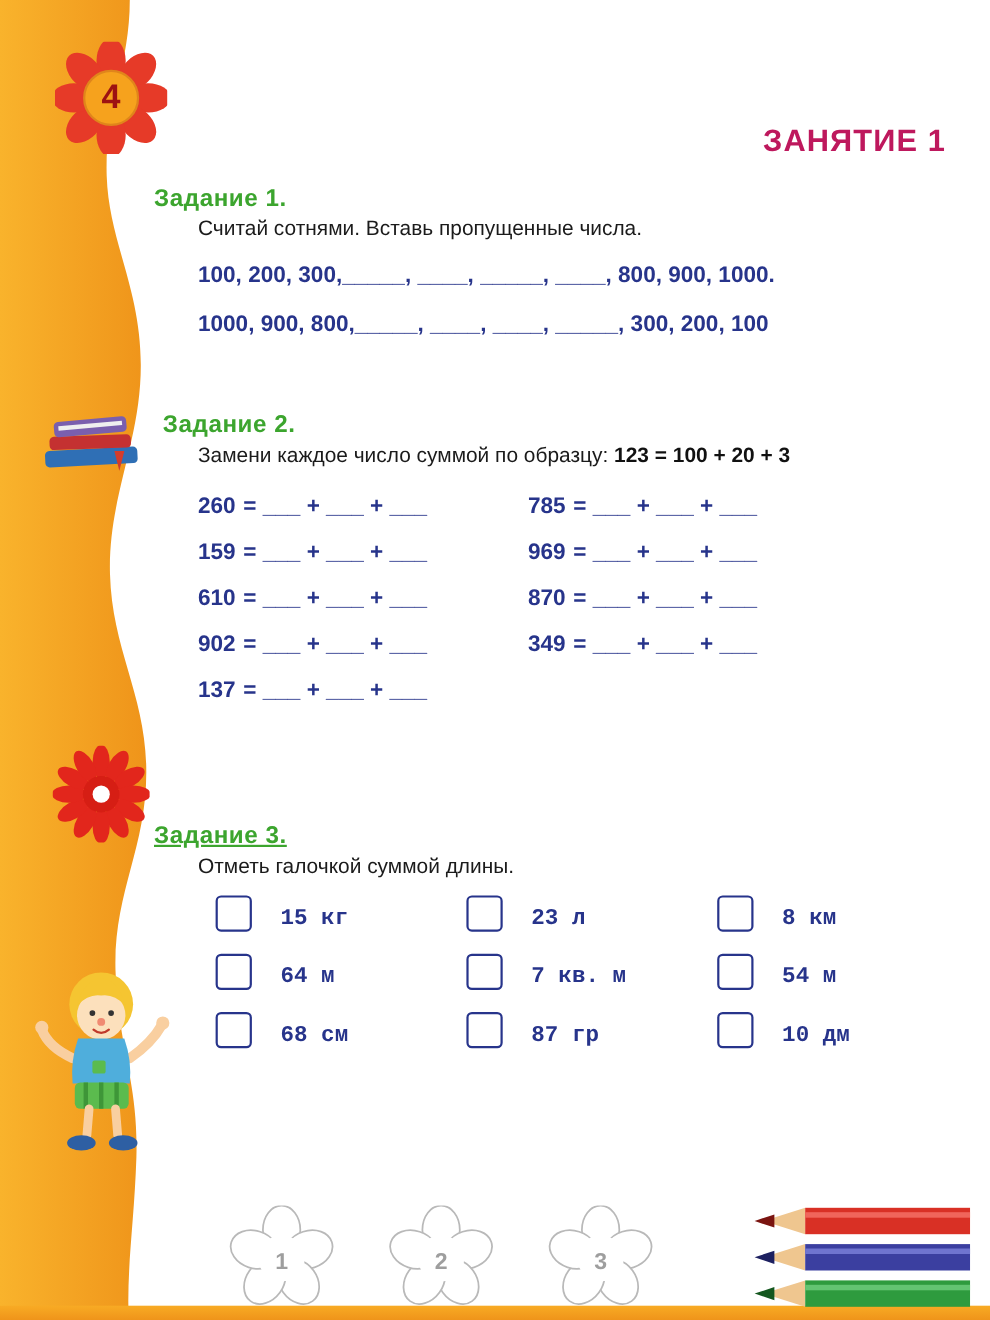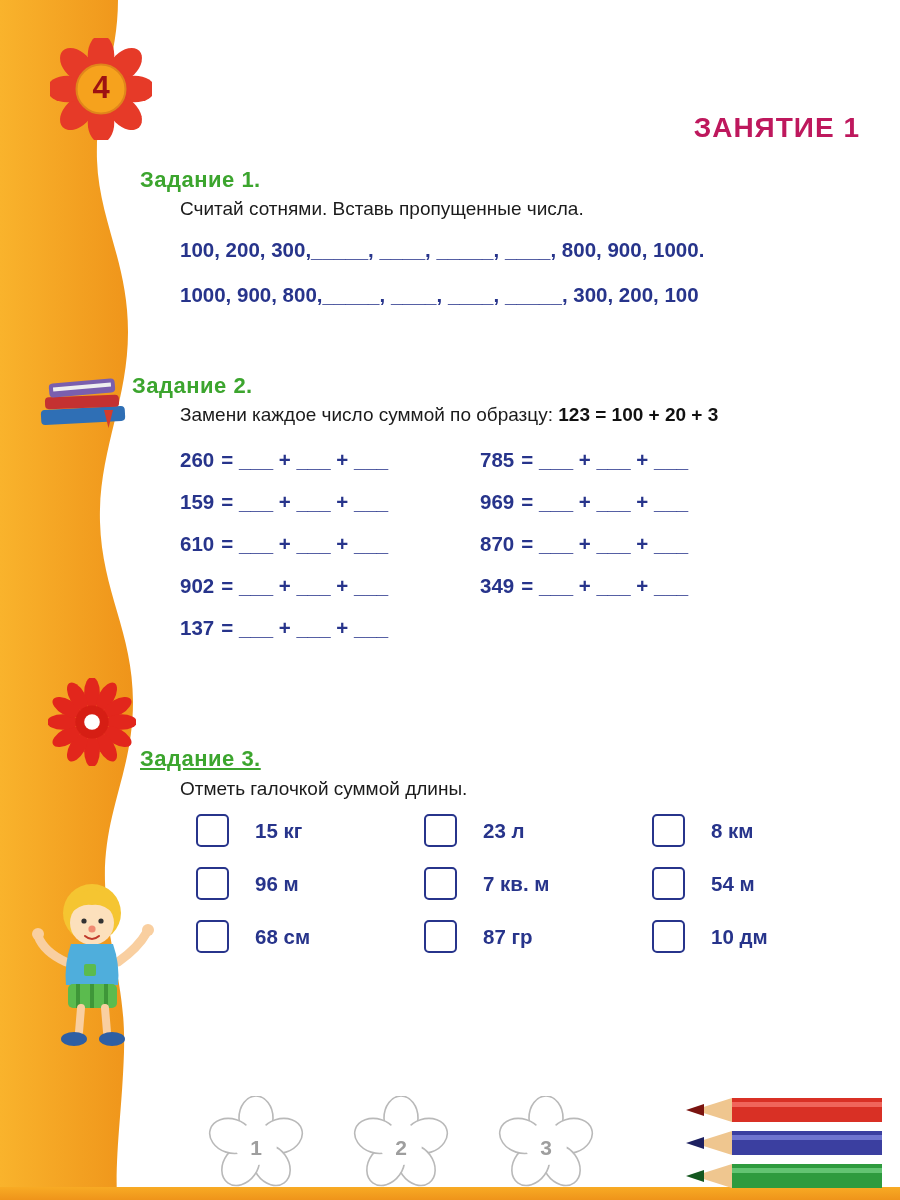--- a/index.html
+++ b/index.html
@@ -19,21 +19,21 @@
   .instruction{font-size:19px;color:#1b1b1b;}
   .instruction b{color:#111;}
   
   .seq{color:#27348b;font-weight:bold;font-size:20.5px;white-space:nowrap;}
   .eq-grid{display:grid;grid-template-columns:300px auto;row-gap:18px;
     color:#27348b;font-weight:bold;font-size:20.5px;}
   .eq-cell{white-space:nowrap;}
   .eq-sfx{margin-left:7px;margin-top:38px;}
   
   .cb-grid{display:grid;grid-template-columns:228px 228px 210px;row-gap:20px;}
-  .cb-cell{display:flex;align-items:center;}
+  .cb-cell{display:flex;align-items:flex-end;font-family:Liberation Mono, monospace;}
   .checkbox{width:29px;height:29px;border:2.5px solid #27348b;border-radius:5px;background:#fff;flex:0 0 auto;}
   .cb-label{color:#27348b;font-weight:bold;font-size:20.5px;margin-left:26px;white-space:nowrap;}
   
   .flower{position:absolute;width:96px;height:96px;}
   .flower svg{position:absolute;inset:0;}
   .flower-num{position:absolute;inset:0;display:flex;align-items:center;justify-content:center;
     padding-top:8px;color:#9e9e9e;font-size:21px;font-weight:bold;}
   
   .pageflower{left:50px;top:38px;width:102px;height:102px;}
   .pagenum{position:absolute;inset:0;display:flex;align-items:center;justify-content:center;
@@ -138,21 +138,21 @@
     </svg>
   </div>
 
   <div class="abs page-title">ЗАНЯТИЕ 1</div>
 
   <div class="abs task-label" style="left:140px;top:167px;">Задание 1.</div>
   <div class="abs instruction" style="left:180px;top:198px;">Считай сотнями. Вставь пропущенные числа.</div>
   <div class="abs seq" style="left:180px;top:238px;">100, 200, 300,_____, ____, _____, ____, 800, 900, 1000.</div>
   <div class="abs seq" style="left:180px;top:283px;">1000, 900, 800,_____, ____, ____, _____, 300, 200, 100</div>
 
-  <div class="abs task-label" style="left:132px;top:373px;">Задание 2.</div>
+  <div class="abs task-label" style="left:148px;top:373px;">Задание 2.</div>
   <div class="abs instruction" style="left:180px;top:404px;">
     <span>Замени каждое число суммой по образцу: </span><b>123 = 100 + 20 + 3</b>
   </div>
   <div class="abs eq-grid" style="left:180px;top:448px;width:680px;">
     <div class="eq-cell"><span>260</span><span class="eq-sfx">= ___ + ___ + ___</span></div>
     <div class="eq-cell"><span>785</span><span class="eq-sfx">= ___ + ___ + ___</span></div>
     <div class="eq-cell"><span>159</span><span class="eq-sfx">= ___ + ___ + ___</span></div>
     <div class="eq-cell"><span>969</span><span class="eq-sfx">= ___ + ___ + ___</span></div>
     <div class="eq-cell"><span>610</span><span class="eq-sfx">= ___ + ___ + ___</span></div>
     <div class="eq-cell"><span>870</span><span class="eq-sfx">= ___ + ___ + ___</span></div>
@@ -172,21 +172,21 @@
     <div class="cb-cell">
         <div class="checkbox"></div>
         <span class="cb-label">23 л</span>
       </div>
     <div class="cb-cell">
         <div class="checkbox"></div>
         <span class="cb-label">8 км</span>
       </div>
     <div class="cb-cell">
         <div class="checkbox"></div>
-        <span class="cb-label">96 м</span>
+        <span class="cb-label">64 м</span>
       </div>
     <div class="cb-cell">
         <div class="checkbox"></div>
         <span class="cb-label">7 кв. м</span>
       </div>
     <div class="cb-cell">
         <div class="checkbox"></div>
         <span class="cb-label">54 м</span>
       </div>
     <div class="cb-cell">

